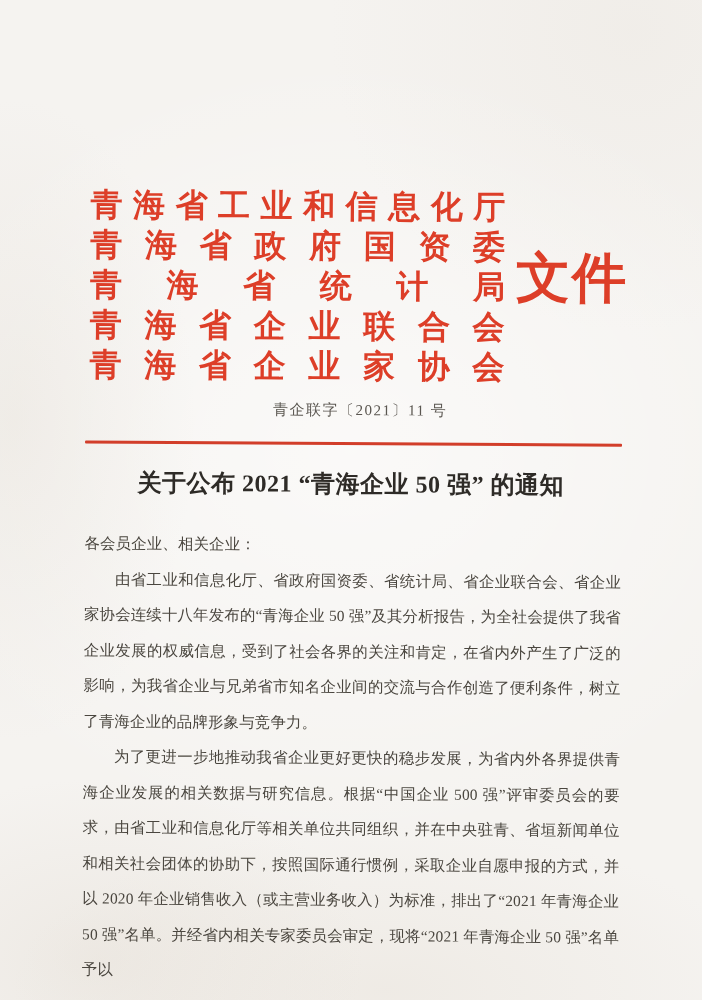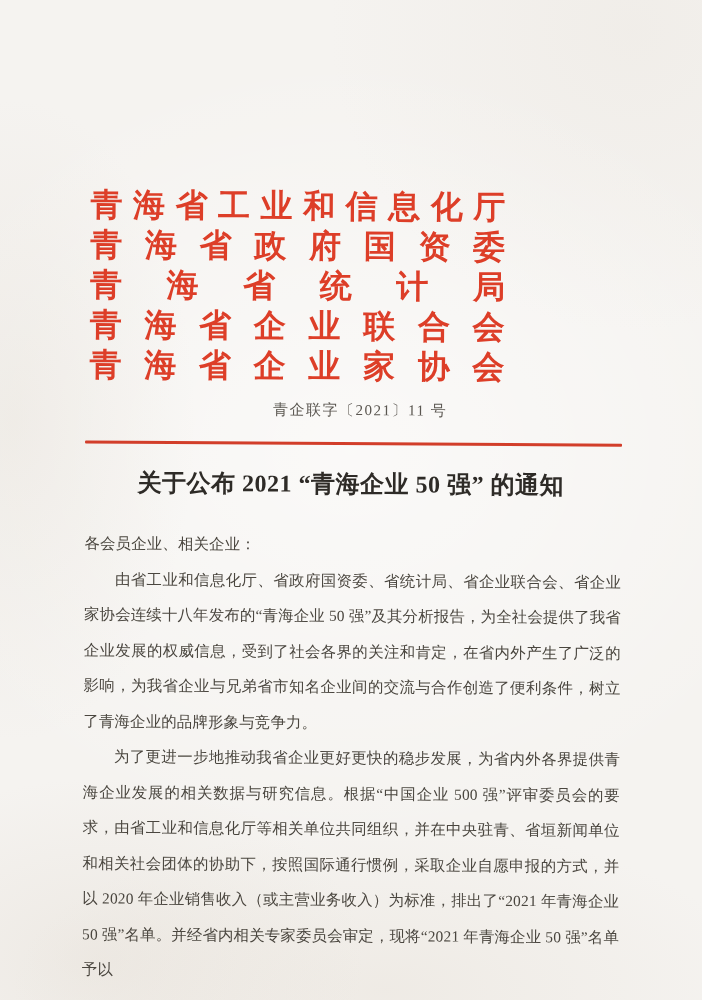--- a/index.html
+++ b/index.html
@@ -174,20 +174,21 @@
           <span>海</span>
           <span>省</span>
           <span>企</span>
           <span>业</span>
           <span>家</span>
           <span>协</span>
           <span>会</span>
         </div>
     </div>
 
+    <div class="doc-mark">文件</div>
 
     <div class="doc-number">青企联字〔2021〕11 号</div>
 
     <div class="red-rule"></div>
 
     <h1 class="title">关于公布 2021 “青海企业 50 强” 的通知</h1>
 
     <div class="body-block">
       <p class="salutation">各会员企业、相关企业：</p>
       <p class="para">由省工业和信息化厅、省政府国资委、省统计局、省企业联合会、省企业家协会连续十八年发布的“青海企业 50 强”及其分析报告，为全社会提供了我省企业发展的权威信息，受到了社会各界的关注和肯定，在省内外产生了广泛的影响，为我省企业与兄弟省市知名企业间的交流与合作创造了便利条件，树立了青海企业的品牌形象与竞争力。</p>

